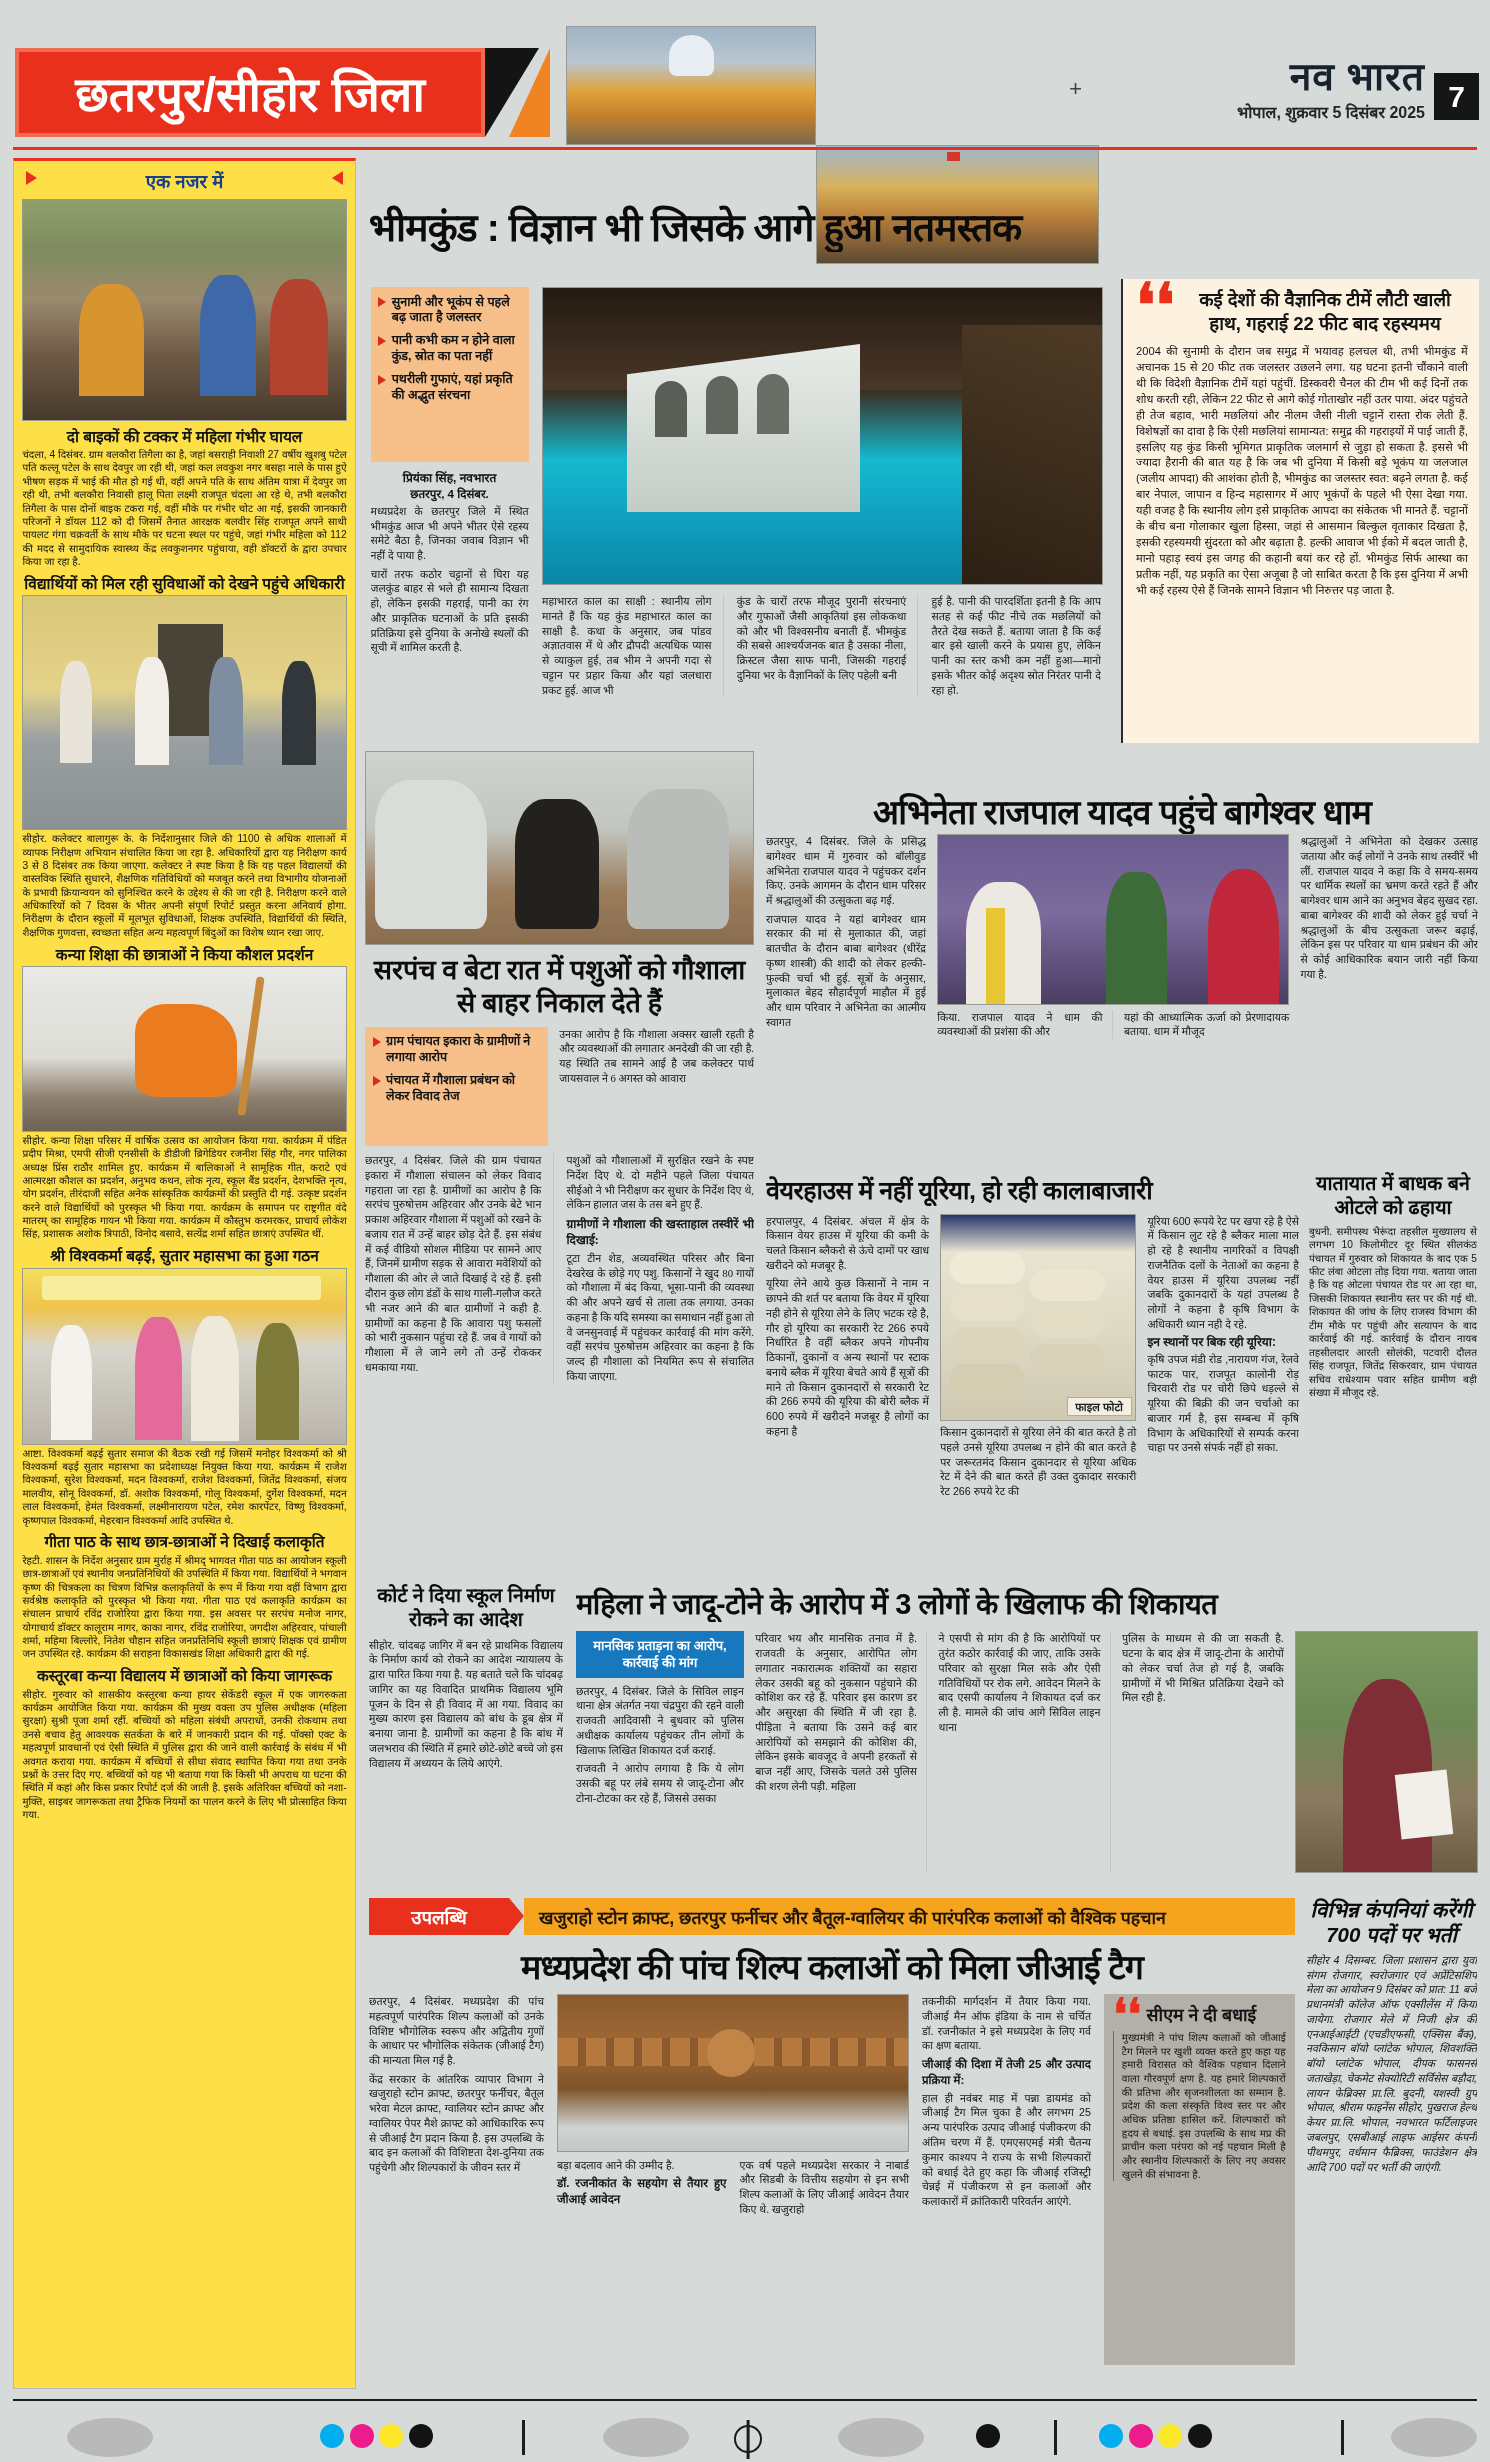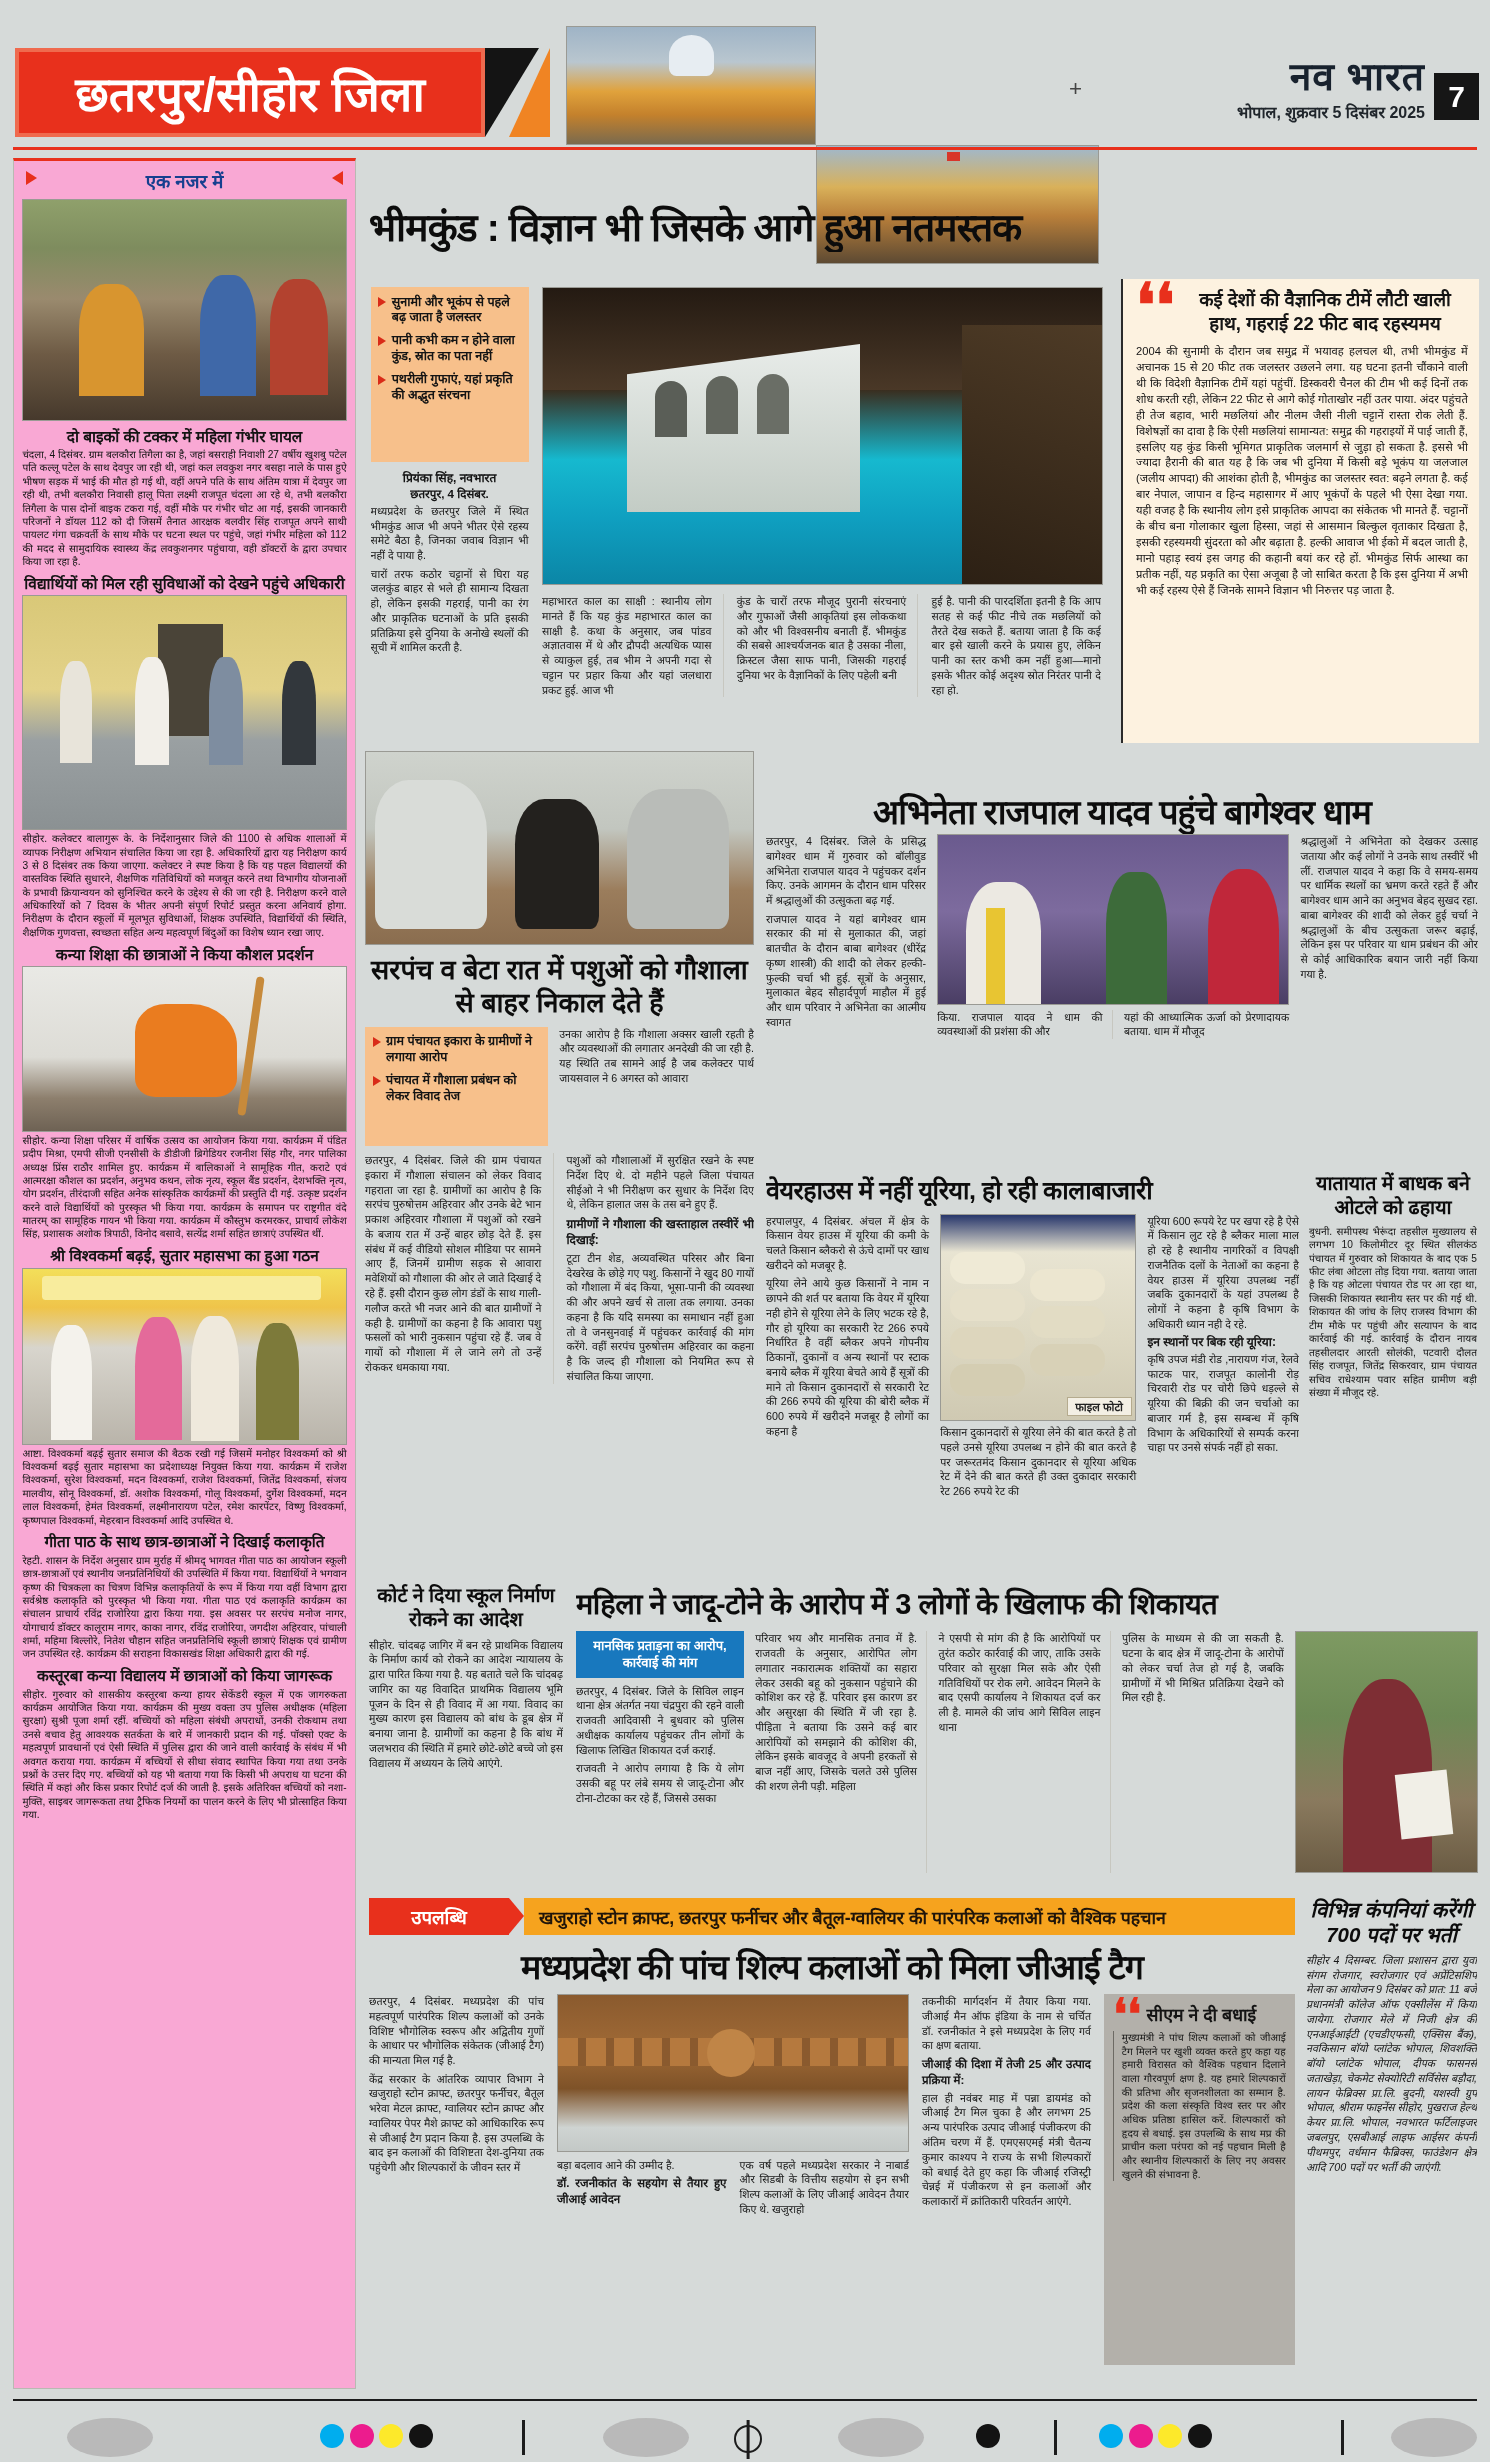--- a/index.html
+++ b/index.html
@@ -16,21 +16,21 @@
        font-size:11.2px;padding:0.9px 7.5px;border:0.9px solid #b5ab8e;}
   
   .banner{background:#e8301c;border:4.7px solid #ef6a4e;box-sizing:border-box;
           color:#fff;font-weight:800;display:flex;align-items:center;justify-content:center;}
   .fold-black{width:0;height:0;border-top:89px solid #141414;border-right:54px solid transparent;}
   .fold-orange{width:0;height:0;border-bottom:89px solid #f08423;border-left:41px solid transparent;}
   .masthead{font-weight:800;color:#18222e;letter-spacing:0.9px;}
   .pagebox{background:#161616;color:#fff;font-weight:800;display:flex;align-items:center;justify-content:center;}
   .redline{background:#e8301c;}
   
-  .sidebar{background:#f9a8d4;border:0.9px solid #b9b9b2;border-top:3.7px solid #e8301c;box-sizing:border-box;
+  .sidebar{background:#fde047;border:0.9px solid #b9b9b2;border-top:3.7px solid #e8301c;box-sizing:border-box;
            padding:5.6px 8.4px;overflow:hidden;}
   .sb-title{color:#163f8f;font-weight:800;font-size:18.6px;position:relative;margin:1.9px 0 5.6px 0;}
   .tri{width:0;height:0;border-top:7.5px solid transparent;border-bottom:7.5px solid transparent;position:absolute;top:2.8px;}
   .tri-r{border-left:11.2px solid #e8301c;left:3.7px;}
   .tri-l{border-right:11.2px solid #e8301c;right:3.7px;}
   .sb-h{font-size:15.4px;font-weight:800;text-align:center;margin:6.5px 0 2.8px 0;line-height:1.15;}
   .sb-b{font-size:10.2px;line-height:1.31;}
   .sb-ph{margin:1.9px 0;}
   
   .obox{background:#f7c08b;padding:7.5px 7.5px;box-sizing:border-box;}
@@ -181,21 +181,21 @@
 
     <div class="abs quotepanel" style="left:756px;top:121px;width:358px;height:464px;">
       <div style="display:flex;gap:7.5px;align-items:flex-start;">
         <div class="qmark">❛❛</div>
         <div class="qhead">कई देशों की वैज्ञानिक टीमें लौटी खाली हाथ, गहराई 22 फीट बाद रहस्यमय</div>
       </div>
       <div class="bd just" style="margin-top:7.5px;font-size:11.2px;line-height:1.42;">2004 की सुनामी के दौरान जब समुद्र में भयावह हलचल थी, तभी भीमकुंड में अचानक 15 से 20 फीट तक जलस्तर उछलने लगा. यह घटना इतनी चौंकाने वाली थी कि विदेशी वैज्ञानिक टीमें यहां पहुंचीं. डिस्कवरी चैनल की टीम भी कई दिनों तक शोध करती रही, लेकिन 22 फीट से आगे कोई गोताखोर नहीं उतर पाया. अंदर पहुंचते ही तेज बहाव, भारी मछलियां और नीलम जैसी नीली चट्टानें रास्ता रोक लेती हैं. विशेषज्ञों का दावा है कि ऐसी मछलियां सामान्यत: समुद्र की गहराइयों में पाई जाती हैं, इसलिए यह कुंड किसी भूमिगत प्राकृतिक जलमार्ग से जुड़ा हो सकता है. इससे भी ज्यादा हैरानी की बात यह है कि जब भी दुनिया में किसी बड़े भूकंप या जलजाल (जलीय आपदा) की आशंका होती है, भीमकुंड का जलस्तर स्वत: बढ़ने लगता है. कई बार नेपाल, जापान व हिन्द महासागर में आए भूकंपों के पहले भी ऐसा देखा गया. यही वजह है कि स्थानीय लोग इसे प्राकृतिक आपदा का संकेतक भी मानते हैं. चट्टानों के बीच बना गोलाकार खुला हिस्सा, जहां से आसमान बिल्कुल वृताकार दिखता है, इसकी रहस्यमयी सुंदरता को और बढ़ाता है. हल्की आवाज भी ईको में बदल जाती है, मानो पहाड़ स्वयं इस जगह की कहानी बयां कर रहे हों. भीमकुंड सिर्फ आस्था का प्रतीक नहीं, यह प्रकृति का ऐसा अजूबा है जो साबित करता है कि इस दुनिया में अभी भी कई रहस्य ऐसे हैं जिनके सामने विज्ञान भी निरुत्तर पड़ जाता है.</div>
     </div>
   </div>
 
-  <div class="abs" style="left:365px;top:751px;width:389px;height:823px;overflow:hidden;">
+  <div class="abs" style="left:365px;top:751px;width:389px;height:823px;overflow:hidden;font-family:Liberation Serif, serif;">
     <div class="ph" style="height:192px;background:linear-gradient(180deg,#cfd3cd 0%,#c2c6bf 40%,#9b7d5c 72%,#8a6d4f 100%);">
       <div class="abs" style="left:9.3px;top:28px;width:112px;height:149px;background:#d9dcd8;border-radius:30% 35% 10% 10%;"></div>
       <div class="abs" style="left:149px;top:47px;width:84px;height:130px;background:#23211e;border-radius:35% 35% 10% 10%;"></div>
       <div class="abs" style="left:261px;top:37px;width:102px;height:140px;background:#b9bcb8;border-radius:35% 30% 10% 10%;"></div>
     </div>
     <div class="hl ctr" style="font-size:27px;line-height:1.2;margin:9.3px 0 7.5px 0;">सरपंच व बेटा रात में पशुओं को गौशाला से बाहर निकाल देते हैं</div>
     <div style="display:flex;gap:11.2px;">
       <div class="obox" style="width:183px;flex:none;height:119px;">
         <div class="it">
             <span class="arr"></span>

